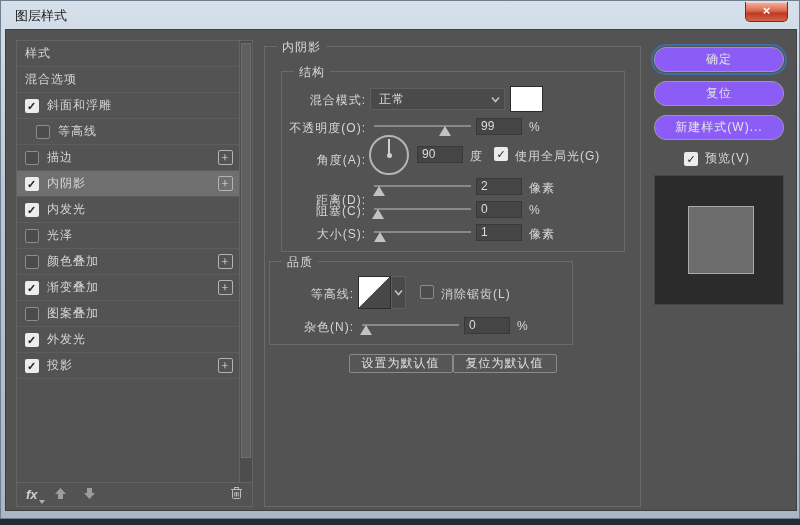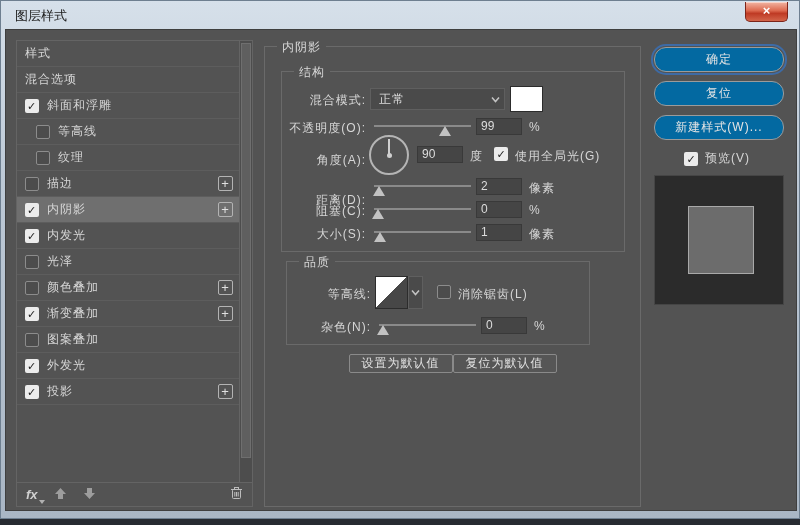--- a/index.html
+++ b/index.html
@@ -24,41 +24,41 @@
     box-shadow:inset 0 1px 0 rgba(255,255,255,.45); cursor:default;
   }
   
   .dialog {
     position:absolute; left:4px; top:28px; width:792px; height:482px;
     background:#535353; border:1px solid #3f3f3f;
   }
   .grouplabel { position:absolute; top:-8px; left:12px; padding:0 5px; background:#535353; color:#d8d8d8; letter-spacing:1px; }
   
   .sidebar { position:absolute; left:10px; top:10px; width:237px; height:467px; border:1px solid #646464; }
-  .list { position:absolute; left:0; top:0; right:13px; bottom:24px; overflow:hidden; }
+  .list { position:absolute; left:0; top:0; right:13px; bottom:24px; overflow:hidden;font-family:Liberation Serif, serif; }
   .row { display:flex; align-items:center; height:26px; border-bottom:1px solid #5d5d5d; padding-left:8px; gap:8px; letter-spacing:1px; }
   .row.selected { background:#6f6f6f; }
   .row.indent { padding-left:19px; }
   .checkbox { width:14px; height:14px; border-radius:2px; flex:0 0 auto; }
   .checkbox.checked { background:#ececec; color:#222; font-size:11px; font-weight:bold; text-align:center; line-height:14px; }
   .checkbox.unchecked { background:#4c4c4c; border:1px solid #8c8c8c; }
   .plusbtn { margin-left:auto; margin-right:6px; width:15px; height:15px; border:1px solid #b3b3b3; border-radius:2px;
              color:#e0e0e0; font-size:13px; line-height:13px; text-align:center; flex:0 0 auto; }
   .scrollbar { position:absolute; right:0; top:0; width:13px; bottom:24px; background:#4d4d4d; border-left:1px solid #646464; }
   .scrollthumb { position:absolute; left:1px; right:1px; top:2px; height:94%; background:#5f5f5f; border:1px solid #6f6f6f; }
   .fxbar { position:absolute; left:0; right:0; bottom:0; height:24px; border-top:1px solid #646464;
            display:flex; align-items:center; padding:0 9px; gap:16px; }
   .fxglyph { font-style:italic; font-weight:bold; color:#d0d0d0; font-size:13px; position:relative; }
   .fxglyph:after { content:""; position:absolute; right:-7px; bottom:-2px; border-left:3px solid transparent; border-right:3px solid transparent; border-top:4px solid #b0b0b0; }
   .trashwrap { margin-left:auto; }
   
   .panel { position:absolute; left:258px; top:16px; width:377px; height:461px; border:1px solid #6a6a6a; }
   .group { position:absolute; border:1px solid #6a6a6a; }
   .g-structure { left:16px; top:24px; width:344px; height:181px; }
-  .g-quality   { left:21px; top:214px; width:304px; height:84px; }
+  .g-quality   { left:4px; top:214px; width:304px; height:84px; }
   .flabel { position:absolute; width:84px; text-align:right; letter-spacing:1px; white-space:nowrap; }
   .unit { position:absolute; letter-spacing:1px; }
   .field { position:absolute; width:46px; height:17px; background:#454545; border:1px solid #393939;
            padding:0 4px; line-height:15px; font-size:12px; color:#dcdcdc; }
   .dropdown { position:absolute; height:22px; background:#4a4a4a; border:1px solid #5f5f5f;
               line-height:20px; padding:0 18px 0 8px; color:#dcdcdc; letter-spacing:1px; }
   .dropdown svg { position:absolute; right:4px; top:7px; }
   .swatch { position:absolute; width:33px; height:26px; background:#fff; border:1px solid #2c2c2c; }
   .slider { position:absolute; height:13px; }
   .slider .track { position:absolute; left:0; right:0; top:1px; height:2px; background:#8a8a8a; }
@@ -69,21 +69,21 @@
   .dial .hub { position:absolute; left:50%; top:50%; width:5px; height:5px; margin:-2.5px 0 0 -2.5px; background:#d0d0d0; border-radius:50%; }
   .contour-thumb { position:absolute; width:33px; height:33px; border:1px solid #2c2c2c;
                    background:linear-gradient(to bottom right,#ffffff 0%,#ffffff 49.5%,#474747 50%,#474747 100%); }
   .contour-arrow { position:absolute; width:15px; height:33px; background:#4a4a4a; border:1px solid #5f5f5f;
                    display:flex; align-items:center; justify-content:center; }
   .defbtns { position:absolute; left:0; right:0; top:307px; display:flex; justify-content:center; gap:0; }
   .smallbtn { height:19px; padding:0 12px; background:#565656; border:1px solid #8a8a8a; border-radius:2px;
               color:#e2e2e2; font-size:12px; line-height:17px; letter-spacing:1px; }
   
   .okring { position:absolute; left:645px; top:14px; width:136px; height:31px; border:2px solid #3d6ba6; border-radius:15px; }
-  .pill { position:absolute; left:648px; width:130px; height:25px; background:#0369a1; border:1px solid #9b9b9b;
+  .pill { position:absolute; left:648px; width:130px; height:25px; background:#8b5cf6; border:1px solid #9b9b9b;
           border-radius:12px; color:#e4e4e4; text-align:center; line-height:23px; letter-spacing:1px; }
   .preview-row { position:absolute; left:678px; top:120px; display:flex; gap:7px; align-items:center; }
   .preview-box { position:absolute; left:648px; top:145px; width:130px; height:130px; background:#2b2b2b; border:1px solid #454545; }
   .preview-inner { position:absolute; left:33px; top:30px; width:66px; height:68px; background:#6c6c6c; border:1px solid #a9a9a9; }
 </style>
 </head>
 <body>
 
 <div class="frame">
   <div class="title-text">图层样式</div>
@@ -104,25 +104,20 @@
 
   </div>
           <div class="row">
     <span class="checkbox cb checked">✓</span>
     <span class="lab">斜面和浮雕</span>
 
   </div>
           <div class="row indent">
     <span class="checkbox cb unchecked"></span>
     <span class="lab">等高线</span>
-
-  </div>
-          <div class="row indent">
-    <span class="checkbox cb unchecked"></span>
-    <span class="lab">纹理</span>
 
   </div>
           <div class="row">
     <span class="checkbox cb unchecked"></span>
     <span class="lab">描边</span>
     <span class="plusbtn">+</span>
   </div>
           <div class="row selected">
     <span class="checkbox cb checked">✓</span>
     <span class="lab">内阴影</span>

